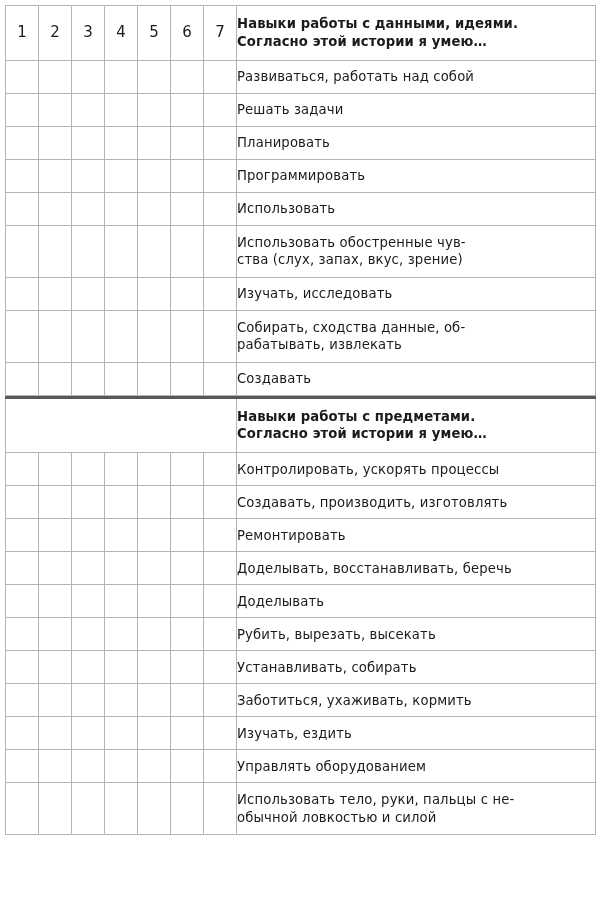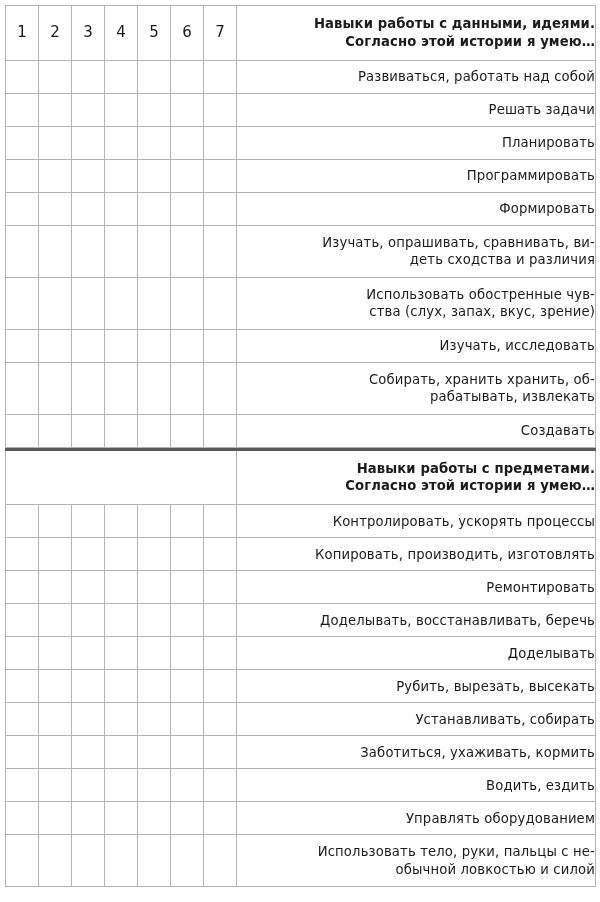--- a/index.html
+++ b/index.html
@@ -52,21 +52,21 @@
   
   td.rate-cell { background: #ffffff; }
 
   
   td.label-cell {
     padding: 8px 0 8px 11px;
     font-size: 13.2px;
     line-height: 1.32;
     letter-spacing: 0.15px;
     color: #1b1b1b;
-    text-align: right;
+    text-align: left;
   }
 
   td.label-cell.section-title {
     font-weight: 700;
     letter-spacing: 0.1px;
     font-size: 13.2px;
     line-height: 1.35;
     padding-top: 9px;
     padding-bottom: 9px;
   }
@@ -179,37 +179,24 @@
 
       <tr class="item-row">
         <td class="rate-cell"></td>
         <td class="rate-cell"></td>
         <td class="rate-cell"></td>
         <td class="rate-cell"></td>
         <td class="rate-cell"></td>
         <td class="rate-cell"></td>
         <td class="rate-cell"></td>
         <td class="label-cell">
-          <span>Формировать</span>
-        </td>
-      </tr>
-
-      <tr class="item-row two-line">
-        <td class="rate-cell"></td>
-        <td class="rate-cell"></td>
-        <td class="rate-cell"></td>
-        <td class="rate-cell"></td>
-        <td class="rate-cell"></td>
-        <td class="rate-cell"></td>
-        <td class="rate-cell"></td>
-        <td class="label-cell">
-          <span>Изучать, опрашивать, сравнивать, ви-</span>
-          <span class="line2">деть сходства и различия</span>
-        </td>
-      </tr>
+          <span>Использовать</span>
+        </td>
+      </tr>
+
 
       <tr class="item-row two-line">
         <td class="rate-cell"></td>
         <td class="rate-cell"></td>
         <td class="rate-cell"></td>
         <td class="rate-cell"></td>
         <td class="rate-cell"></td>
         <td class="rate-cell"></td>
         <td class="rate-cell"></td>
         <td class="label-cell">
@@ -233,21 +220,21 @@
 
       <tr class="item-row two-line">
         <td class="rate-cell"></td>
         <td class="rate-cell"></td>
         <td class="rate-cell"></td>
         <td class="rate-cell"></td>
         <td class="rate-cell"></td>
         <td class="rate-cell"></td>
         <td class="rate-cell"></td>
         <td class="label-cell">
-          <span>Собирать, хранить хранить, об-</span>
+          <span>Собирать, сходства данные, об-</span>
           <span class="line2">рабатывать, извлекать</span>
         </td>
       </tr>
 
       <tr class="item-row">
         <td class="rate-cell"></td>
         <td class="rate-cell"></td>
         <td class="rate-cell"></td>
         <td class="rate-cell"></td>
         <td class="rate-cell"></td>
@@ -285,21 +272,21 @@
 
       <tr class="item-row">
         <td class="rate-cell"></td>
         <td class="rate-cell"></td>
         <td class="rate-cell"></td>
         <td class="rate-cell"></td>
         <td class="rate-cell"></td>
         <td class="rate-cell"></td>
         <td class="rate-cell"></td>
         <td class="label-cell">
-          <span>Копировать, производить, изготовлять</span>
+          <span>Создавать, производить, изготовлять</span>
         </td>
       </tr>
 
       <tr class="item-row">
         <td class="rate-cell"></td>
         <td class="rate-cell"></td>
         <td class="rate-cell"></td>
         <td class="rate-cell"></td>
         <td class="rate-cell"></td>
         <td class="rate-cell"></td>
@@ -377,21 +364,21 @@
 
       <tr class="item-row">
         <td class="rate-cell"></td>
         <td class="rate-cell"></td>
         <td class="rate-cell"></td>
         <td class="rate-cell"></td>
         <td class="rate-cell"></td>
         <td class="rate-cell"></td>
         <td class="rate-cell"></td>
         <td class="label-cell">
-          <span>Водить, ездить</span>
+          <span>Изучать, ездить</span>
         </td>
       </tr>
 
       <tr class="item-row">
         <td class="rate-cell"></td>
         <td class="rate-cell"></td>
         <td class="rate-cell"></td>
         <td class="rate-cell"></td>
         <td class="rate-cell"></td>
         <td class="rate-cell"></td>

